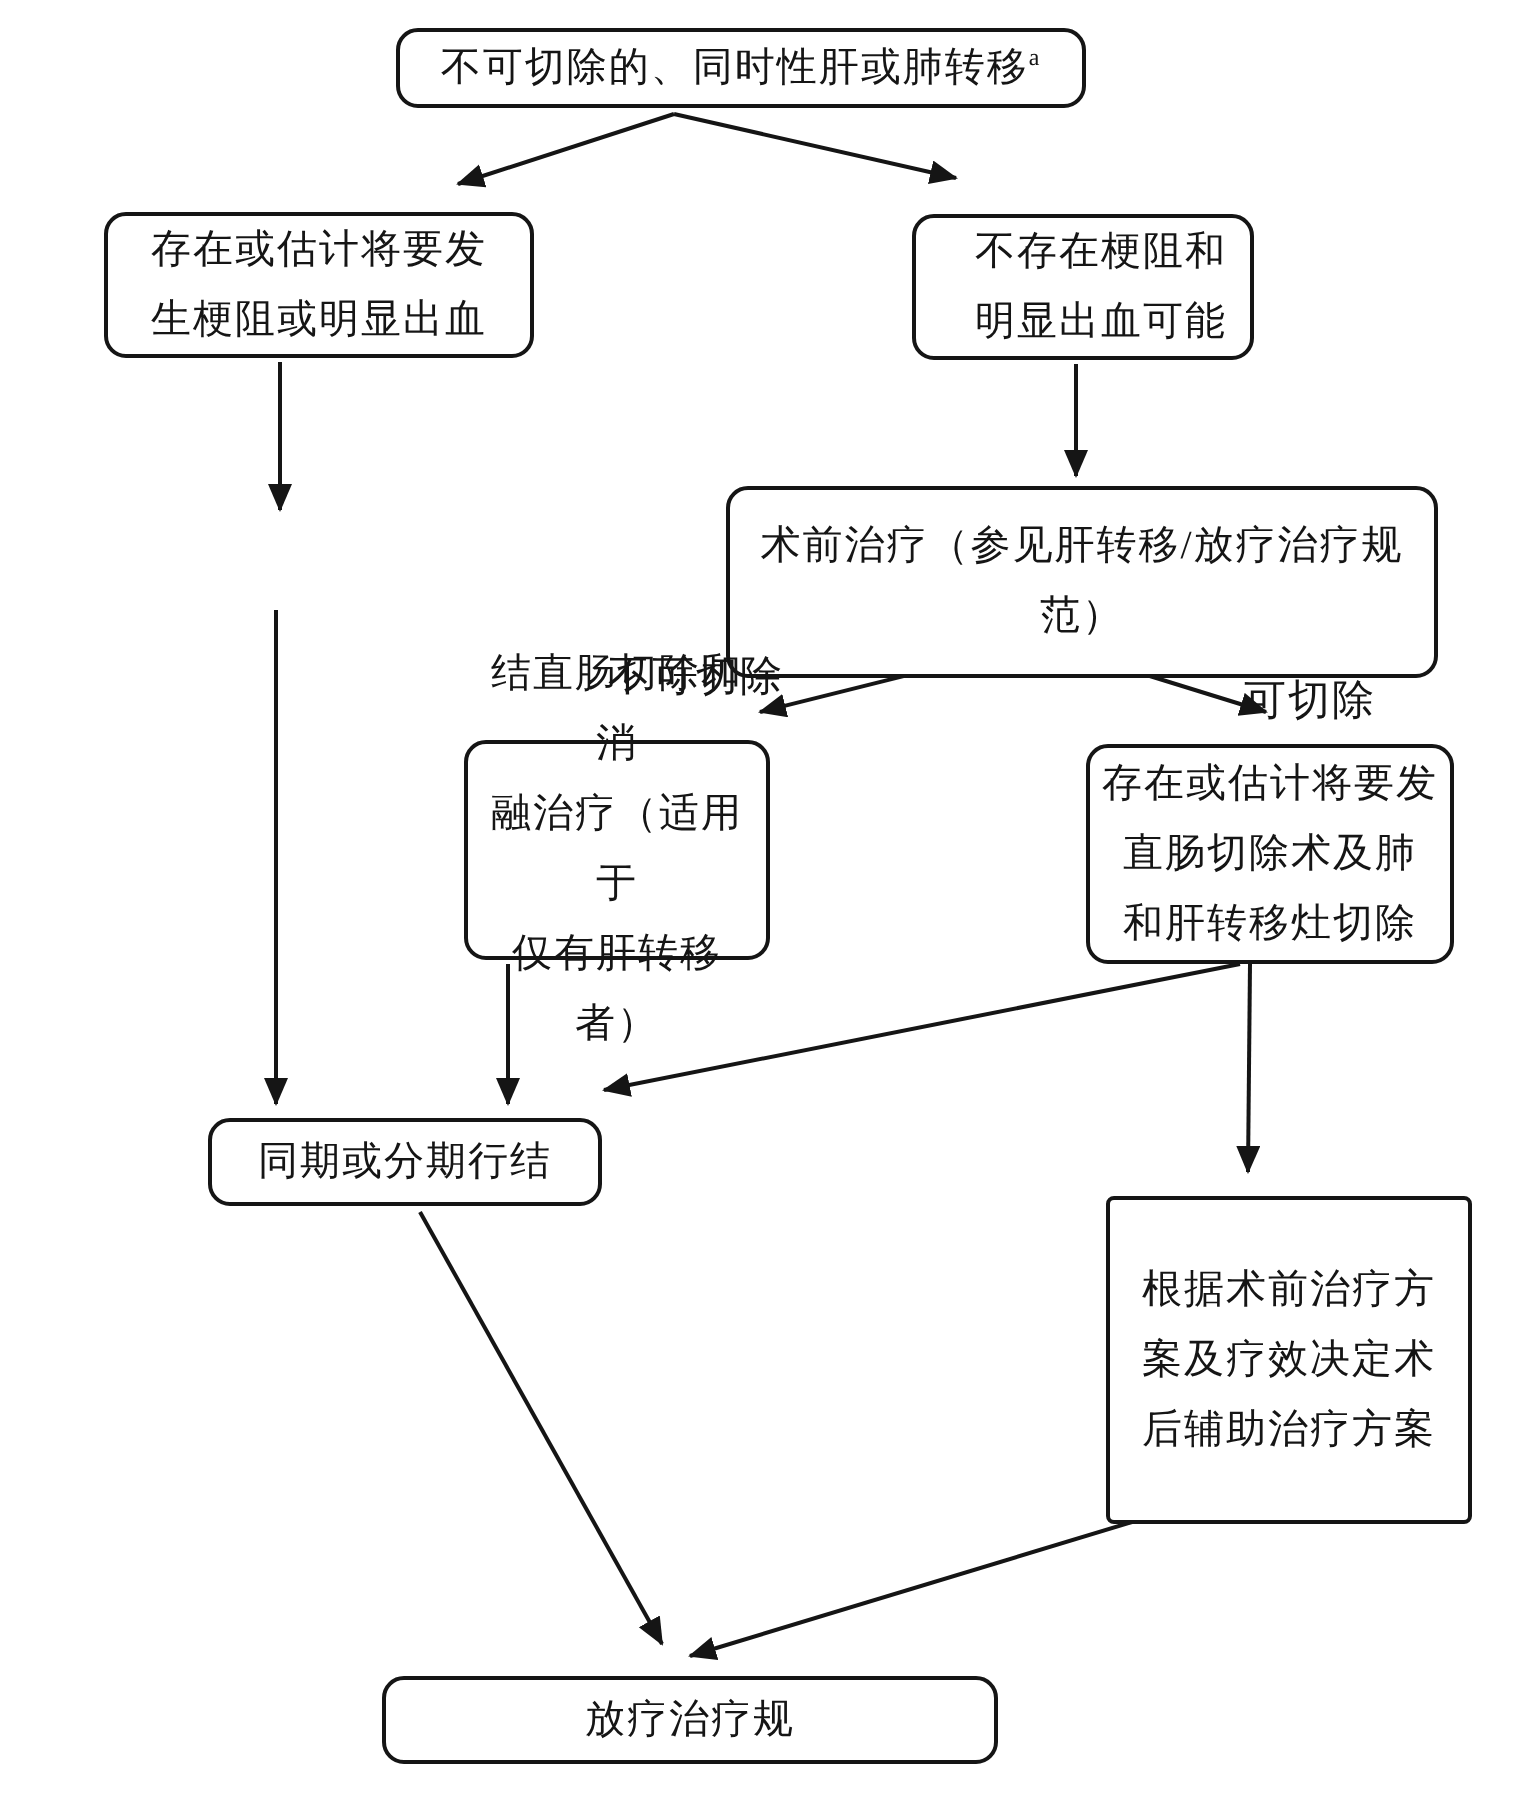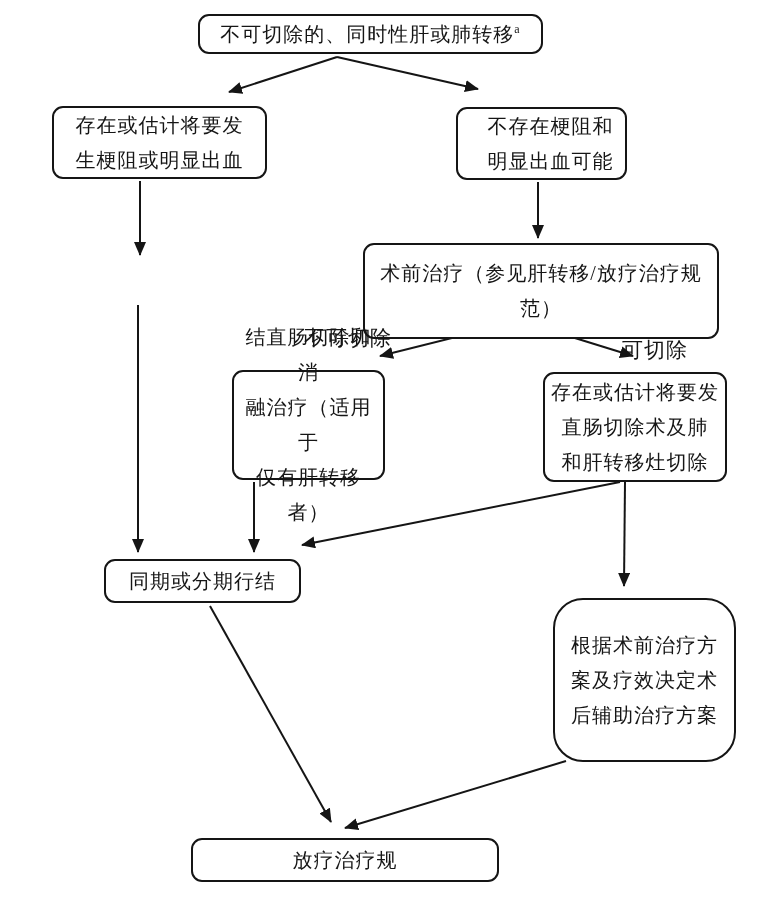--- a/index.html
+++ b/index.html
@@ -41,21 +41,21 @@
   }
   .node .txt {
     white-space: pre-line;
   }
   .node sup {
     font-size: 12px;
     line-height: 0;
     vertical-align: super;
   }
   .node.big-radius {
-    border-radius: 30px;
+    border-radius: 4px;
   }
   .edge-label {
     position: absolute;
     font-size: 21px;
     letter-spacing: 1px;
     text-align: center;
     z-index: 2;
     background: transparent;
   }
 </style>

